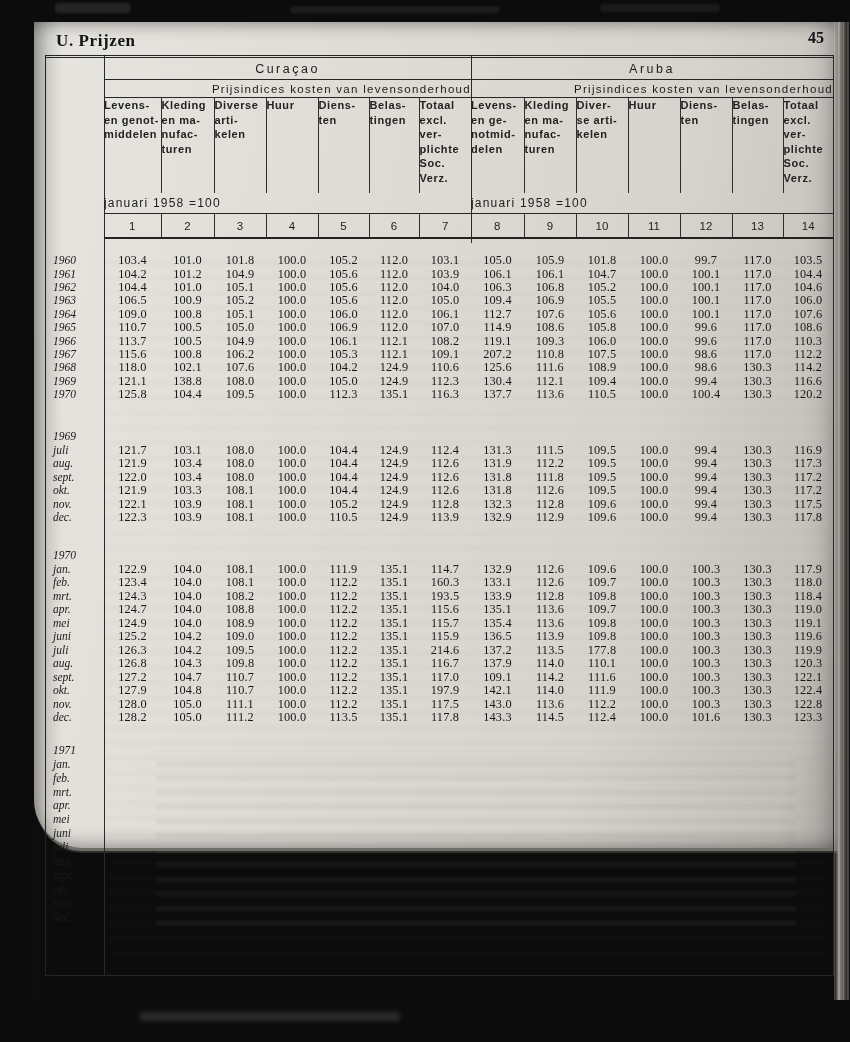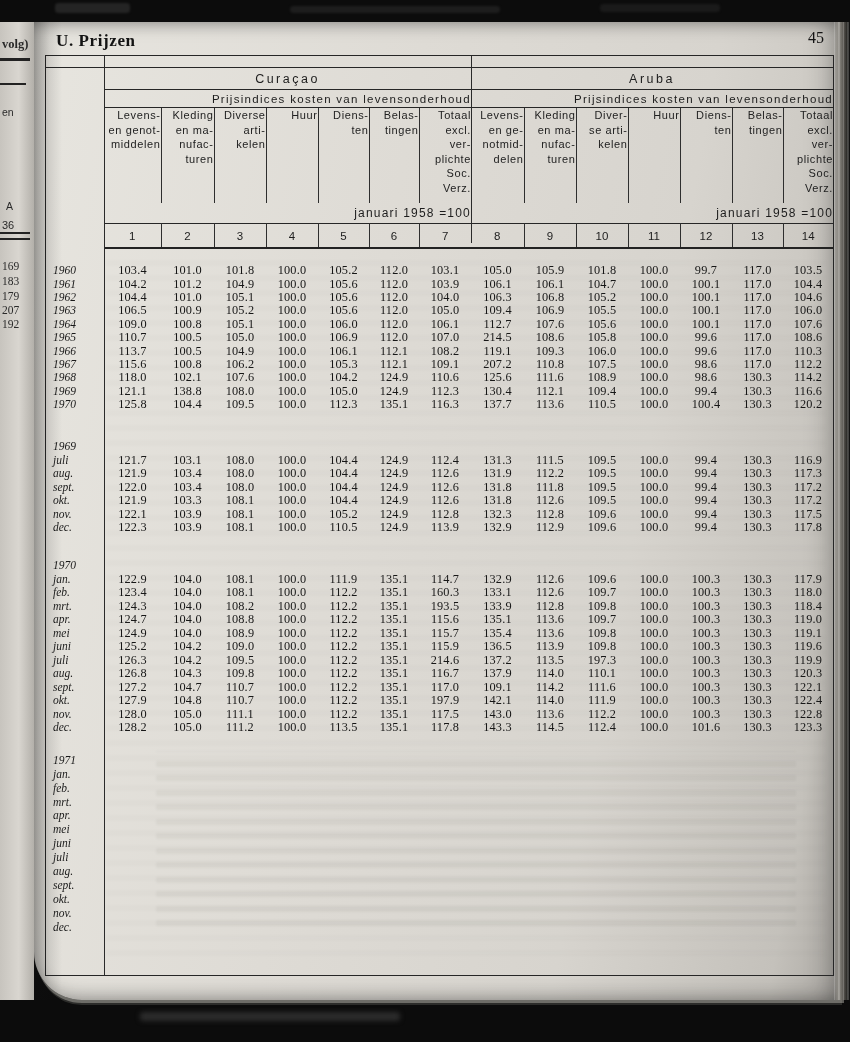--- a/index.html
+++ b/index.html
@@ -24,49 +24,49 @@
   .sliver .rule{position:absolute;left:0;background:#222;}
   .r1{top:36px;width:30px;height:2.5px;}
   .r2{top:61px;width:26px;height:1.5px;}
   .r3{top:210px;width:30px;height:1.5px;}
   .r4{top:216px;width:30px;height:1.5px;}
 
   .gutter{position:absolute;left:34px;top:22px;width:28px;height:978px;
           background:linear-gradient(90deg,rgba(15,15,15,.35),rgba(15,15,15,.10) 55%,rgba(0,0,0,0));z-index:5;pointer-events:none;}
 
   
-  .page{position:absolute;left:34px;top:22px;width:812px;height:978px;
+  .page{position:absolute;left:34px;top:22px;width:812px;height:826px;
         background:linear-gradient(100deg,#e7e5df 0%,#dedbd5 40%,#d7d4ce 70%,#c4c1bb 92%,#a9a6a1 100%);
         border-bottom-left-radius:48px;
         box-shadow:0 5px 0 -2px rgba(190,188,180,.45),0 9px 0 -4px rgba(120,118,112,.3),
                    inset 0 12px 16px -12px rgba(0,0,0,.35),
                    inset -22px 0 28px -12px rgba(30,30,30,.5),
                    inset 0 -14px 18px -12px rgba(0,0,0,.28);}
   .curl{position:absolute;right:0;top:22px;width:16px;height:978px;z-index:6;
         background:linear-gradient(90deg,rgba(0,0,0,0) 0,#8f8c85 30%,#55524d 62%,#23221f 85%,#0c0c0c 100%);}
   .curl:before{content:"";position:absolute;inset:0;
         background:repeating-linear-gradient(90deg,rgba(255,255,255,.18) 0 1.5px,rgba(0,0,0,0) 1.5px 4.5px);}
 
   .ptitle{position:absolute;left:22px;top:9px;font-weight:bold;font-size:17px;letter-spacing:.6px;color:#131313;}
-  .pnum{position:absolute;right:22px;top:7px;font-weight:normal;font-size:16px;color:#131313;}
+  .pnum{position:absolute;right:22px;top:7px;font-weight:bold;font-size:16px;color:#131313;}
 
   
   .table-wrap{position:absolute;left:11px;top:33px;width:789px;height:921px;box-sizing:border-box;
               border:1px solid #262626;}
-  table.ptable{border-collapse:collapse;table-layout:fixed;width:787px;margin-top:11px;border-top:1px solid #262626;}
+  table.ptable{border-collapse:collapse;table-layout:fixed;width:787px;margin-top:1px;border-top:1px solid #262626;}
   table.ptable td{padding:0;overflow:hidden;}
   .region{height:21px;font-family:"Liberation Sans",sans-serif;font-size:12.5px;letter-spacing:2.5px;
           text-align:center;border-bottom:1px solid #262626;color:#1d1d1d;}
   .subhead{height:17px;font-family:"Liberation Sans",sans-serif;font-size:11.5px;letter-spacing:1.3px;
            text-align:right;border-bottom:1px solid #262626;color:#1d1d1d;}
   .collabel{height:95px;vertical-align:top;padding-top:5px;font-family:"Liberation Sans",sans-serif;
-            font-size:11px;line-height:14.5px;letter-spacing:.6px;text-align:right;color:#222;}
+            font-size:11px;line-height:14.5px;letter-spacing:.6px;text-align:left;color:#222;font-weight:bold;}
   .sep{border-right:1px solid #2e2e2e;}
   .basenote{height:20px;font-family:"Liberation Sans",sans-serif;font-size:12px;letter-spacing:1.2px;
-            text-align:right;color:#1d1d1d;vertical-align:middle;}
+            text-align:left;color:#1d1d1d;vertical-align:middle;}
   .colnum{height:23px;font-family:"Liberation Sans",sans-serif;font-size:11.5px;text-align:center;
           border-top:1px solid #262626;border-bottom:2px solid #222;color:#1d1d1d;vertical-align:middle;}
   tbody td.val{font-family:"Liberation Serif",serif;font-size:12.3px;line-height:13px;text-align:center;
                color:#161616;letter-spacing:.2px;}
   tbody td.stub{font-family:"Liberation Serif",serif;font-style:italic;font-size:11.5px;line-height:13px;
                 padding-left:7px;color:#1a1a1a;text-align:left;}
   tr.rw-year{height:13.4px;} tr.rw-mon{height:13.5px;} tr.rw-mon71{height:13.9px;}
   tr.glabel td{height:14px;}
   tr.spacer td{height:14px;} tr.h16 td{height:15px;} tr.h28 td{height:28px;} tr.h26 td{height:24px;} tr.h20 td{height:19px;}
   .vline{position:absolute;width:1px;background:#2a2a2a;}
@@ -80,35 +80,20 @@
 </style>
 </head>
 <body>
 
 <div class="scan">
   <div class="streak s1"></div>
   <div class="streak s2"></div>
   <div class="streak s3"></div>
   <div class="streak s4"></div>
 
-  <div class="sliver">
-    <div class="rule r1"></div>
-    <div class="rule r2"></div>
-    <div class="rule r3"></div>
-    <div class="rule r4"></div>
-    <span class="frag f-volg">volg)</span>
-    <span class="frag f-en">en</span>
-    <span class="frag f-a">A</span>
-    <span class="frag f-36">36</span>
-    <span class="frag f-num f-n1">169</span>
-    <span class="frag f-num f-n2">183</span>
-    <span class="frag f-num f-n3">179</span>
-    <span class="frag f-num f-n4">207</span>
-    <span class="frag f-num f-n5">192</span>
-  </div>
 
   <div class="page">
     <div class="ptitle">U. Prijzen</div>
     <div class="pnum">45</div>
 
     <div class="table-wrap">
       <table class="ptable" id="ptable">
         <colgroup>
             <col style="width: 58px;">
             <col style="width: 57px;">
@@ -264,21 +249,21 @@
             </tr>
             <tr class="rw-year">
               <td class="stub">1965</td>
               <td class="val">110.7</td>
               <td class="val">100.5</td>
               <td class="val">105.0</td>
               <td class="val">100.0</td>
               <td class="val">106.9</td>
               <td class="val">112.0</td>
               <td class="val">107.0</td>
-              <td class="val">214.5</td>
+              <td class="val">114.9</td>
               <td class="val">108.6</td>
               <td class="val">105.8</td>
               <td class="val">100.0</td>
               <td class="val">99.6</td>
               <td class="val">117.0</td>
               <td class="val">108.6</td>
             </tr>
             <tr class="rw-year">
               <td class="stub">1966</td>
               <td class="val">113.7</td>
@@ -586,21 +571,21 @@
               <td class="stub">juli</td>
               <td class="val">126.3</td>
               <td class="val">104.2</td>
               <td class="val">109.5</td>
               <td class="val">100.0</td>
               <td class="val">112.2</td>
               <td class="val">135.1</td>
               <td class="val">214.6</td>
               <td class="val">137.2</td>
               <td class="val">113.5</td>
-              <td class="val">197.3</td>
+              <td class="val">177.8</td>
               <td class="val">100.0</td>
               <td class="val">100.3</td>
               <td class="val">130.3</td>
               <td class="val">119.9</td>
             </tr>
             <tr class="rw-mon">
               <td class="stub">aug.</td>
               <td class="val">126.8</td>
               <td class="val">104.3</td>
               <td class="val">109.8</td>

